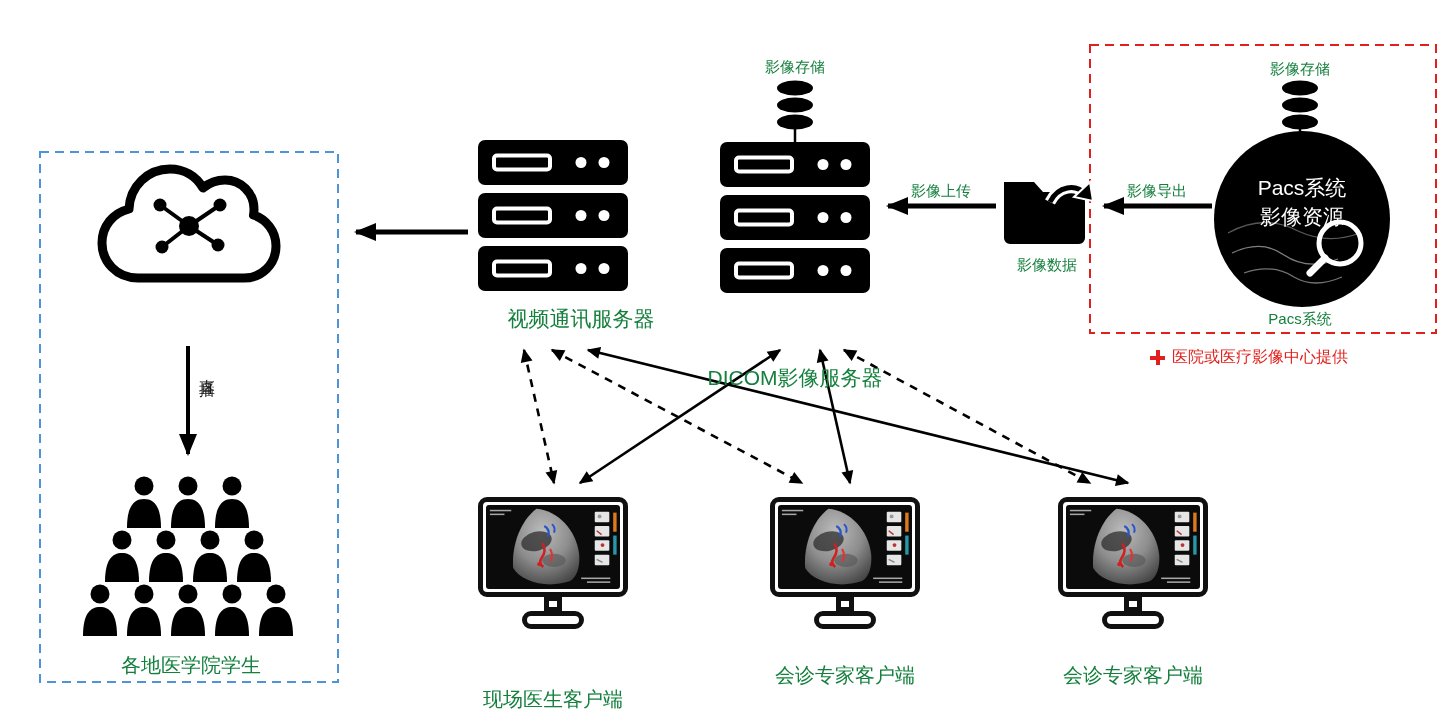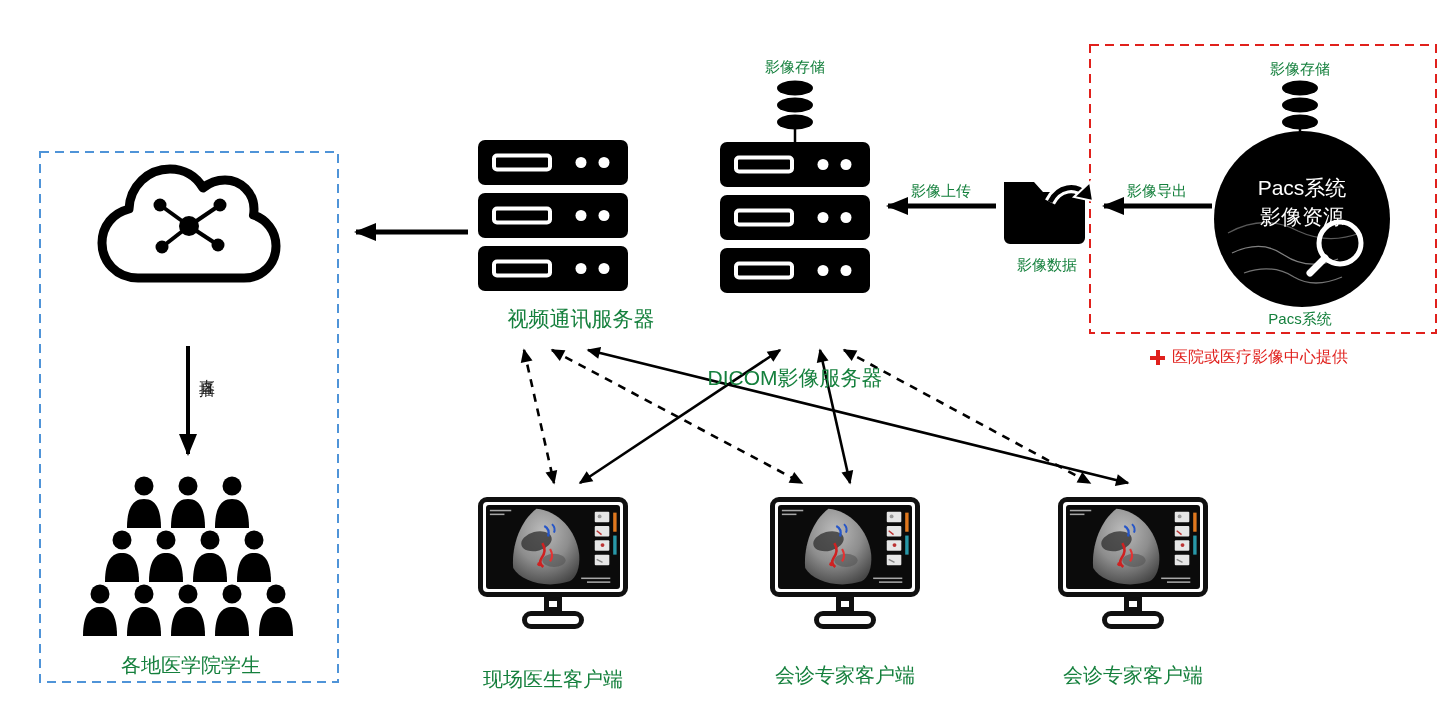--- a/index.html
+++ b/index.html
@@ -241,21 +241,21 @@
           <rect x="4" y="5" width="22" height="1.6"></rect>
             <rect x="4" y="9" width="15" height="1.6"></rect>
           <rect x="98" y="76" width="30" height="1.6"></rect>
             <rect x="104" y="80" width="24" height="1.6"></rect>
         </g>
       </svg>
     </div>
     <div class="monitor-neck"></div>
     <div class="monitor-base"></div>
   </div>
-  <div class="lbl lbl-md" style="left:553px;top:666px;">现场医生客户端</div>
+  <div class="lbl lbl-md" style="left:553px;top:686px;">现场医生客户端</div>
 
   <div class="monitor" style="left:770px;top:497px;">
     <div class="screen-frame">
       <svg viewBox="0 0 138 88" preserveAspectRatio="none">
         <rect width="138" height="88" fill="#0b0b0b"></rect>
         <defs>
           <radialGradient id="usg2" cx="45%" cy="30%" r="75%">
             <stop offset="0%" stop-color="#bcbcbc"></stop>
               <stop offset="55%" stop-color="#8d8d8d"></stop>
               <stop offset="100%" stop-color="#474747"></stop>

